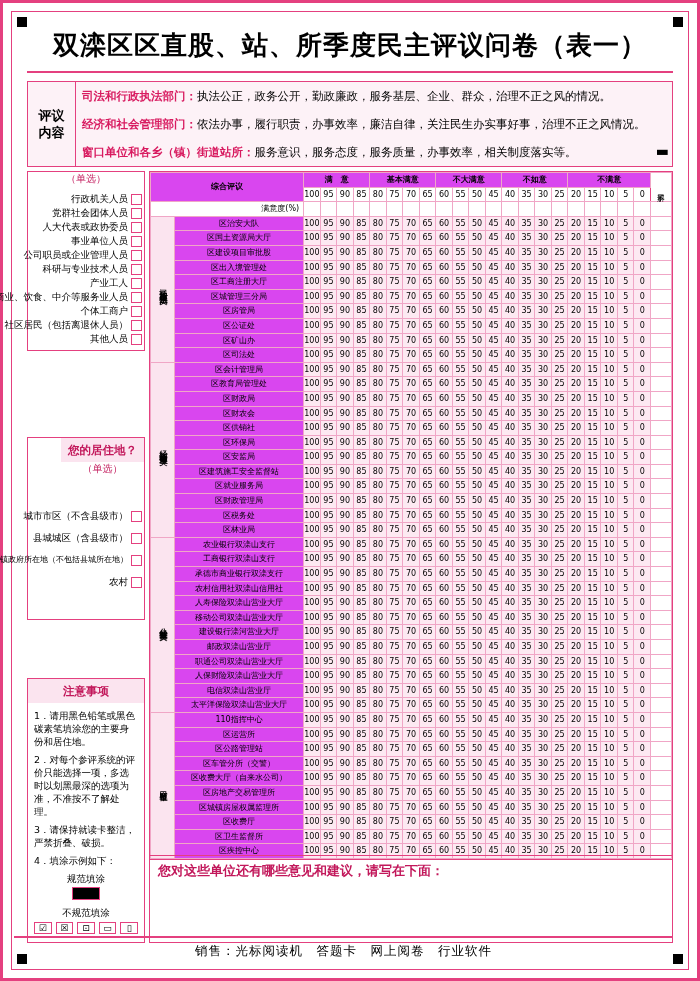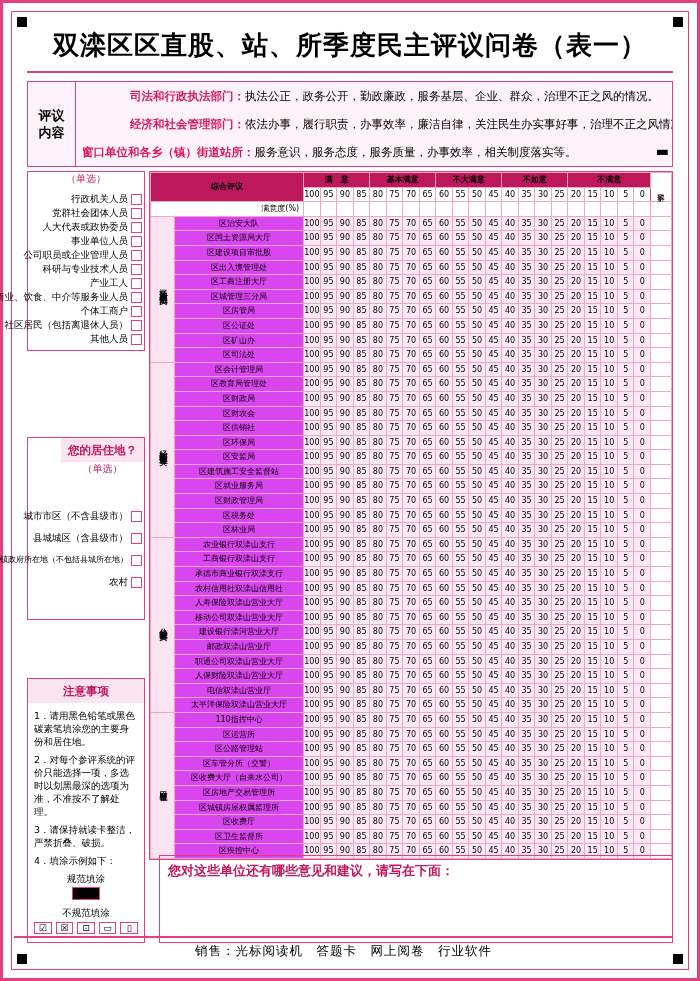--- a/index.html
+++ b/index.html
@@ -36,21 +36,21 @@
     background:#fdf2f7;
   }
   .content-label{
     position:absolute;left:0;top:0;width:48px;height:84px;
     border-right:1px solid #e4407f;box-sizing:border-box;
     display:flex;align-items:center;justify-content:center;
     font-size:13px;font-weight:bold;line-height:17px;text-align:center;
   }
   .content-rows{position:absolute;left:48px;top:0;right:0;bottom:0;}
   .crow{height:28px;line-height:28px;font-size:11.5px;padding-left:6px;white-space:nowrap;overflow:hidden;}
-  .crow:not(:last-child){border-bottom:0;margin-left:48px;}
+  .crow:not(:last-child){border-bottom:0;}
   .ckey{display:inline-block;font-weight:bold;color:#d81b60;}
   .minus-mark{
     position:absolute;right:28px;top:140px;font-size:14px;font-weight:bold;
   }
   
   .left-col{
     position:absolute;left:24px;top:168px;width:118px;
   }
   .panel{border:1px solid #e4407f;box-sizing:border-box;margin-bottom:8px;background:#fff;}
   .panel-head{
@@ -75,40 +75,40 @@
   
   .table-wrap{
     position:absolute;left:146px;top:168px;right:24px;
     border:1px solid #e4407f;box-sizing:border-box;
   }
   table.grid{border-collapse:collapse;width:100%;table-layout:fixed;}
   table.grid td,table.grid th{
     border:1px solid #f0a6c6;font-size:8px;padding:0;text-align:center;
     height:13.6px;line-height:13.6px;color:#000;
   }
-  .hdr{background:#be185d;font-weight:bold;font-size:10px;height:18px;line-height:18px;font-family:Liberation Mono, monospace;}
+  .hdr{background:#d946ef;font-weight:bold;font-size:10px;height:18px;line-height:18px;font-family:Liberation Mono, monospace;}
   .hdr2{background:#fff;font-size:8px;height:14px;line-height:14px;}
   .catcell{
     background:#fbe4ef;font-size:10px;font-weight:bold;color:#000;
     width:16px;
   }
   .catcell span{
     writing-mode:vertical-rl;display:inline-block;letter-spacing:1px;line-height:14px;
   }
   .namecell{
     text-align:left;padding-left:3px;font-size:8.5px;background:#d946ef;white-space:nowrap;overflow:hidden;
   }
   .bub{
     width:11px;font-size:7px;color:#000;background:#fff;
   }
   .bub.p{background:#fde9f2;}
   .gcol{border-left:1px solid #e4407f !important;}
   
   .comment{
-    position:absolute;left:156px;right:24px;top:852px;height:88px;
+    position:absolute;left:146px;right:24px;top:852px;height:88px;
     border:1px solid #e4407f;box-sizing:border-box;
   }
   .comment .ct{
     color:#c2185b;font-weight:bold;font-size:13px;padding:6px 0 0 8px;
   }
   
   .footer{
     position:absolute;left:11px;right:24px;bottom:14px;height:26px;
     border-top:2px solid #e4407f;text-align:center;font-size:12.5px;
     line-height:26px;letter-spacing:1px;

